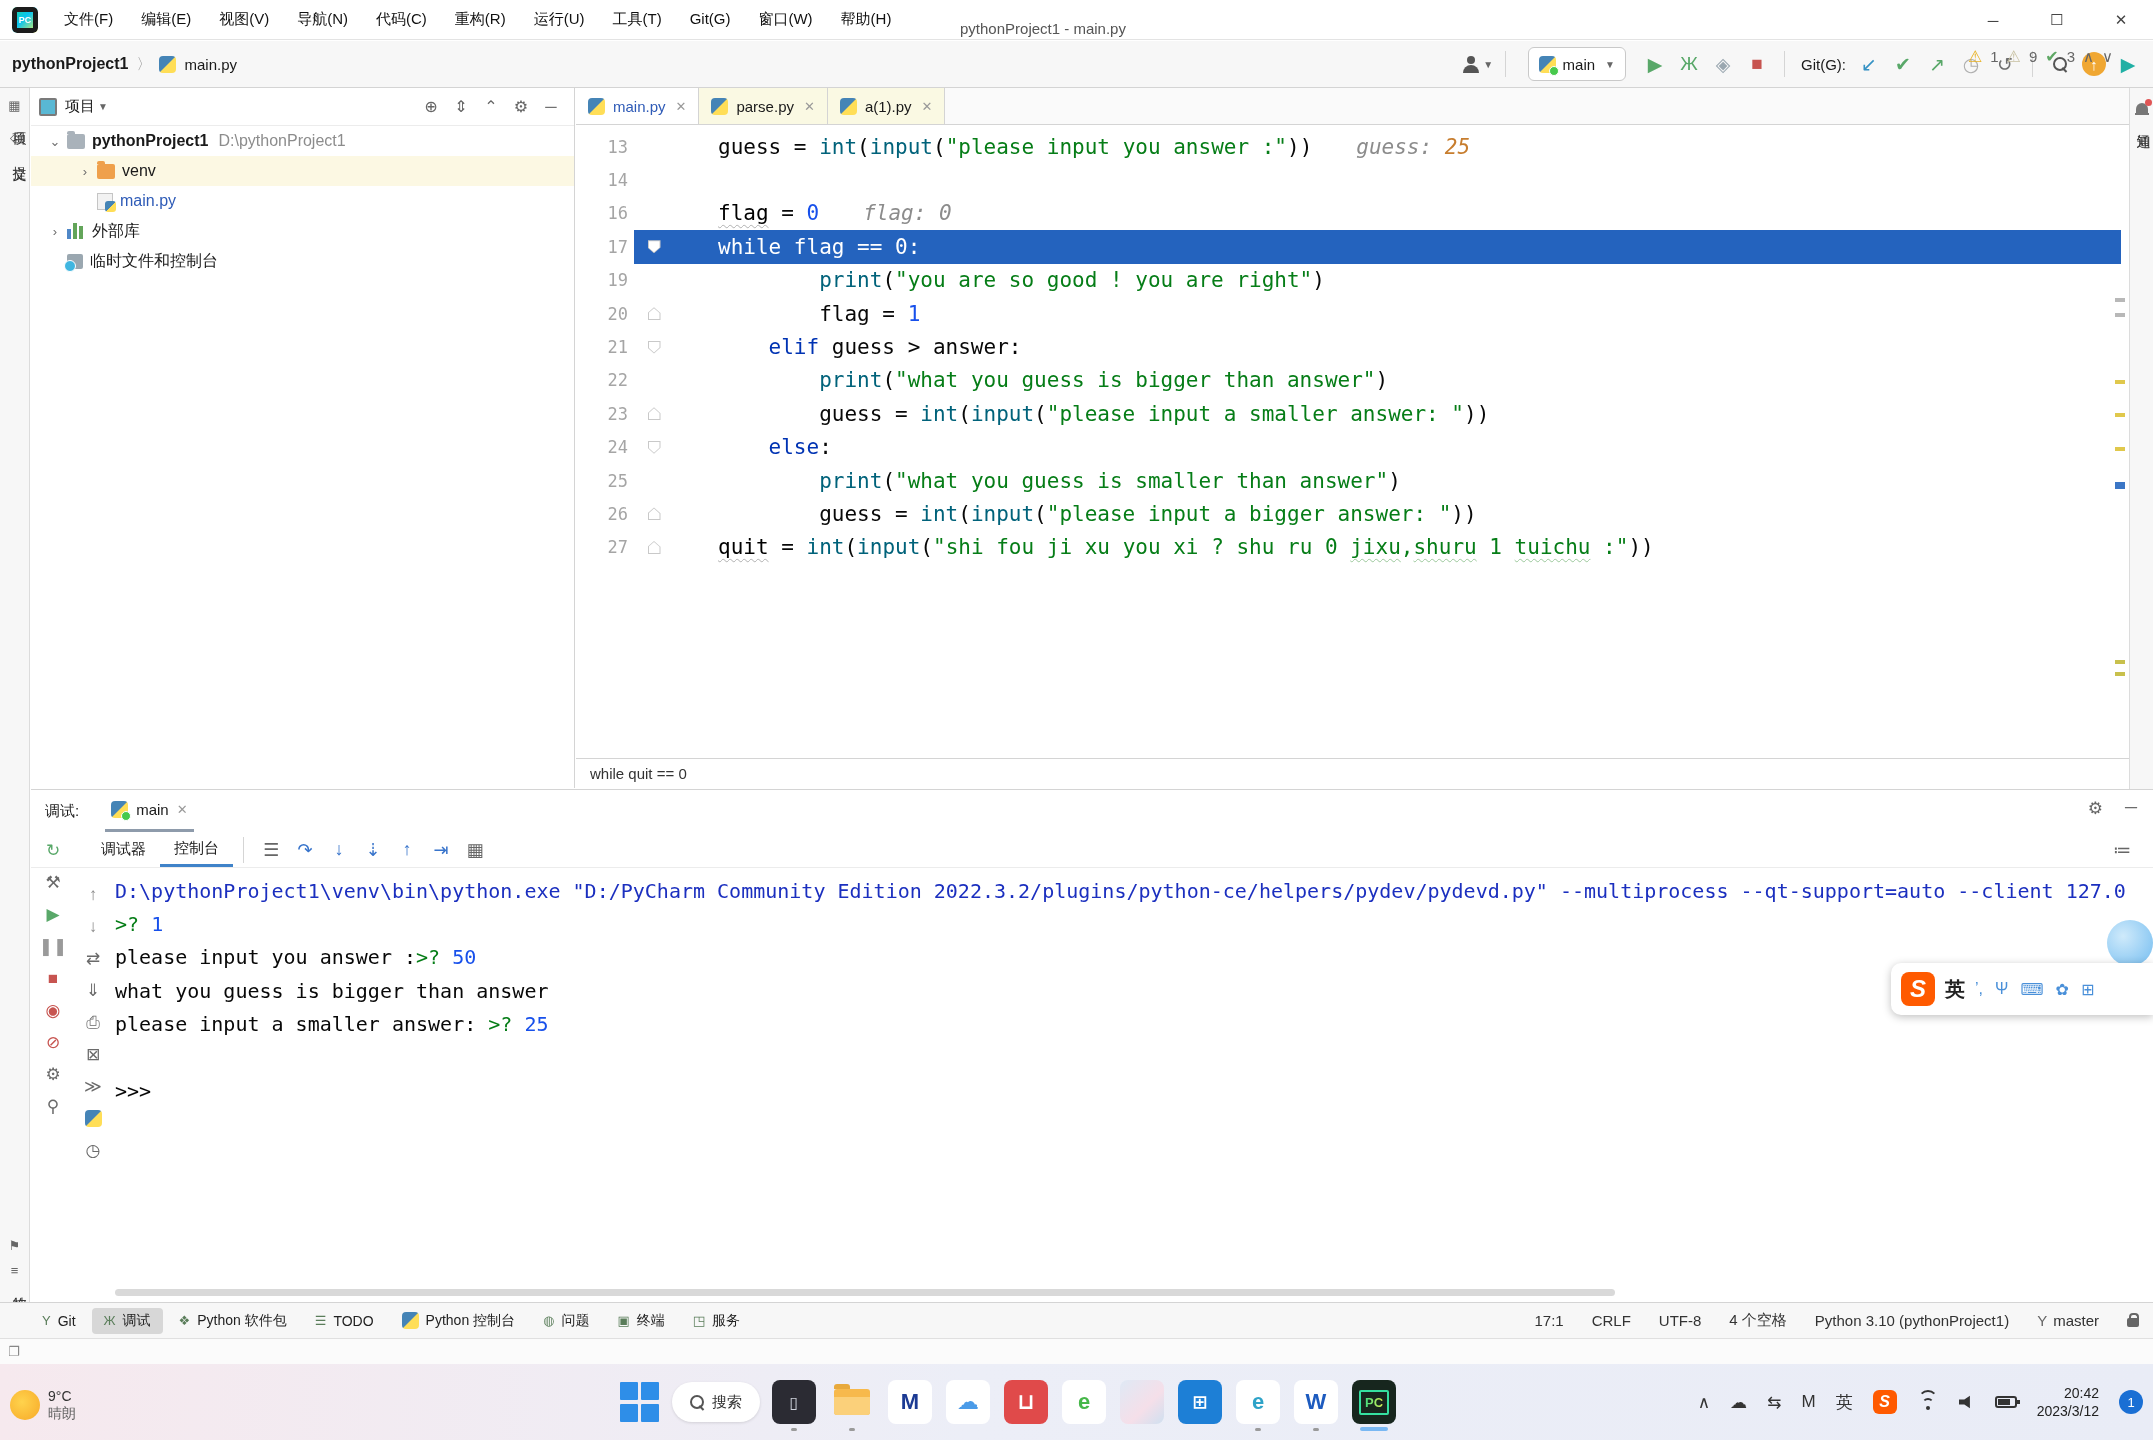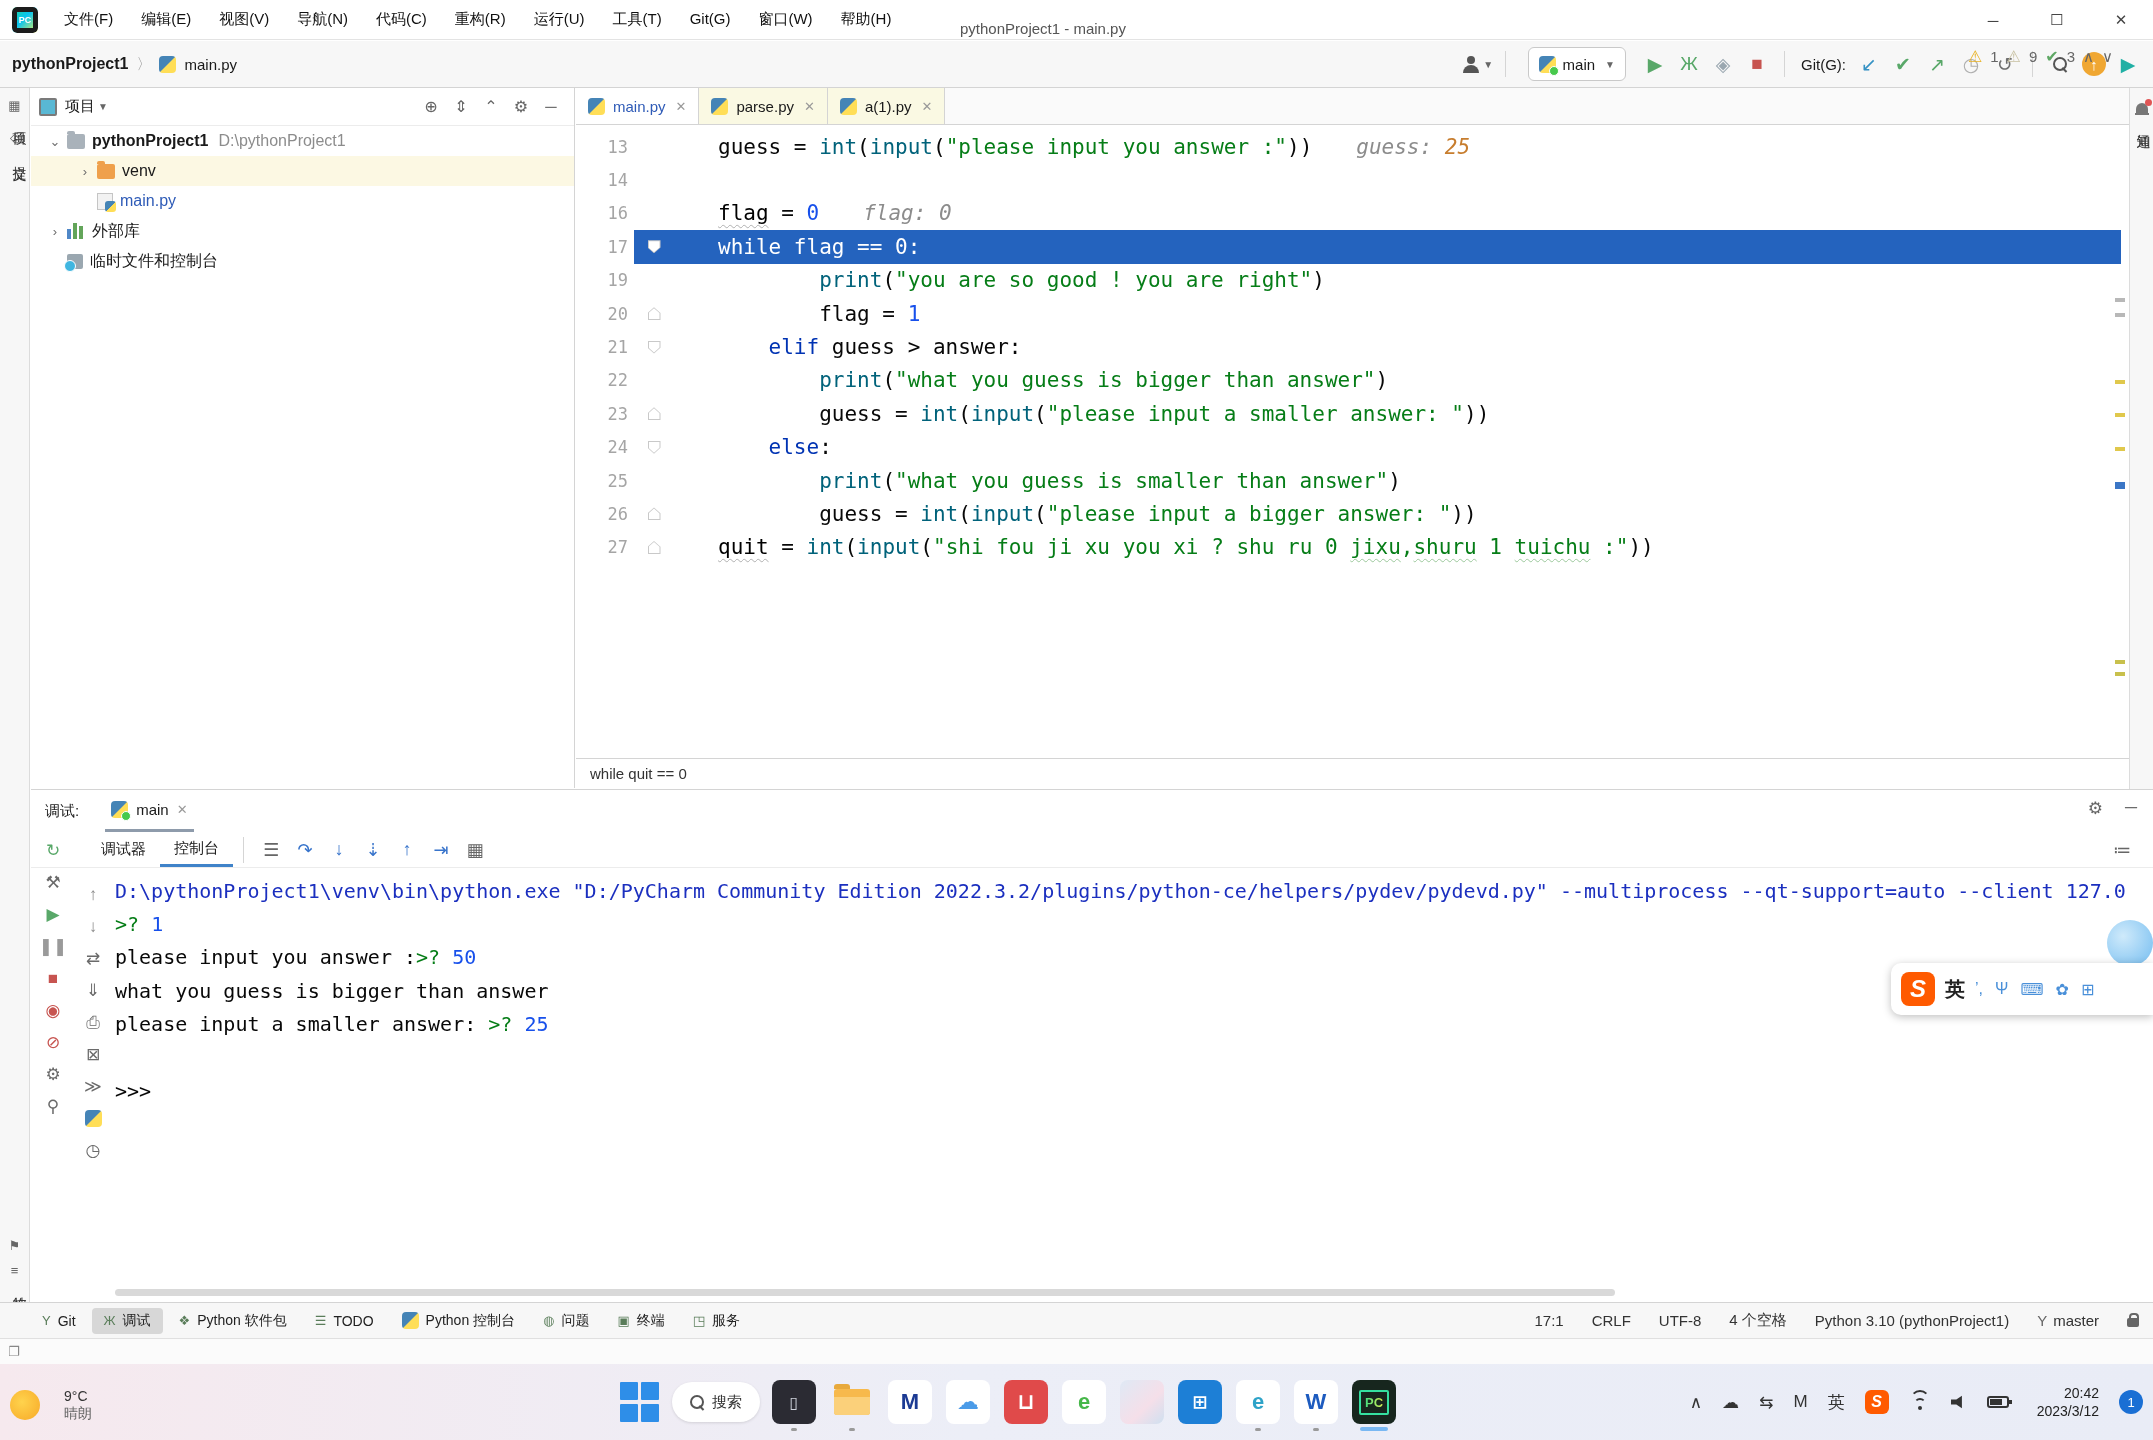--- a/index.html
+++ b/index.html
@@ -163,21 +163,21 @@
   #statusbar-right{position:absolute;right:14px;top:1302px;height:36px;display:flex;align-items:center;gap:28px;
     font-size:15px;color:#333;}
   .lock{position:relative;width:12px;height:9px;background:#666;border-radius:2px;margin-top:5px;}
   .lock::before{content:"";position:absolute;left:2px;top:-5px;width:6px;height:5px;border:2px solid #666;border-bottom:none;border-radius:4px 4px 0 0;}
   #thinrow{position:absolute;left:0;top:1338px;width:2153px;height:26px;background:#fbfbfb;border-top:1px solid #e0e0e0;
     display:flex;align-items:center;padding-left:8px;color:#888;font-size:13px;}
 
   
   #taskbar{position:absolute;left:0;top:1364px;width:2153px;height:76px;
     background:linear-gradient(90deg,#f6e9ee 0%,#eceef7 45%,#e9ecf6 100%);display:flex;align-items:center;}
-  #weather{display:flex;align-items:center;gap:24px;padding-left:10px;width:240px;margin-top:6px;}
+  #weather{display:flex;align-items:center;gap:8px;padding-left:10px;width:240px;margin-top:6px;}
   .sun{width:30px;height:30px;border-radius:50%;background:radial-gradient(circle at 40% 40%,#ffd34d,#f7a928);}
   #weather .wtxt{font-size:14px;color:#333;line-height:1.25;}
   #tb-center{display:flex;align-items:center;gap:12px;position:absolute;left:620px;top:0;height:76px;}
   .win-start{width:40px;height:40px;display:grid;grid-template-columns:18px 18px;grid-gap:3px;padding:0;}
   .win-start i{background:#2e8ee8;width:18px;height:18px;display:block;border-radius:1px;}
   #search-pill{display:flex;align-items:center;gap:8px;background:#fff;border-radius:20px;height:40px;
     padding:0 18px;font-size:15px;color:#333;box-shadow:0 1px 3px rgba(0,0,0,.12);}
   .app{width:44px;height:44px;border-radius:8px;display:flex;align-items:center;justify-content:center;
     font-size:22px;font-weight:bold;position:relative;background:#fff;}
   .app .dot{position:absolute;bottom:-7px;left:19px;width:6px;height:3px;border-radius:2px;background:#9a9a9a;}
@@ -200,21 +200,21 @@
   .wifi{position:relative;width:22px;height:16px;}
   .wifi i{position:absolute;left:50%;bottom:0;transform:translateX(-50%);border:2px solid #333;
     border-color:#333 transparent transparent transparent;border-radius:50%;}
   .wifi i:nth-child(1){width:20px;height:20px;}
   .wifi i:nth-child(2){width:12px;height:12px;}
   .wifi i:nth-child(3){width:4px;height:4px;background:#333;border:none;border-radius:50%;bottom:0;}
   .vol{width:16px;height:14px;background:#333;clip-path:polygon(0 32%,35% 32%,70% 5%,70% 95%,35% 68%,0 68%);}
   .battery{position:relative;width:22px;height:12px;border:2px solid #333;border-radius:3px;}
   .battery::before{content:"";position:absolute;left:1px;top:1px;bottom:1px;width:70%;background:#333;}
   .battery::after{content:"";position:absolute;right:-5px;top:2px;width:3px;height:4px;background:#333;}
-  #tb-time{font-size:14px;color:#222;text-align:right;line-height:1.3;margin-left:8px;}
+  #tb-time{font-size:14px;color:#222;text-align:right;line-height:1.3;}
   .badge{width:24px;height:24px;border-radius:50%;background:#1a6fd4;color:#fff;font-size:13px;
     display:flex;align-items:center;justify-content:center;}
 </style>
 </head>
 <body>
 
 <div id="titlebar">
   <div class="pc-logo">PC</div>
   <div id="menus">
       <span>文件(F)</span>

